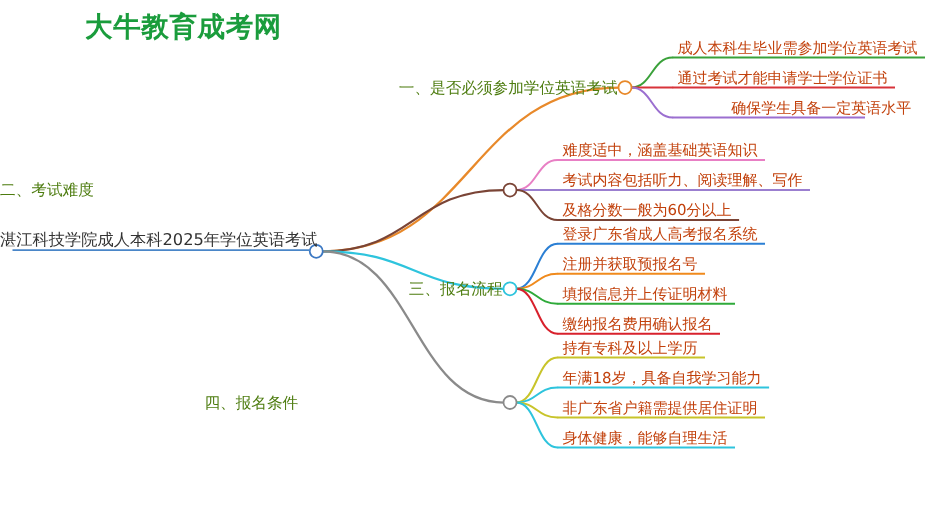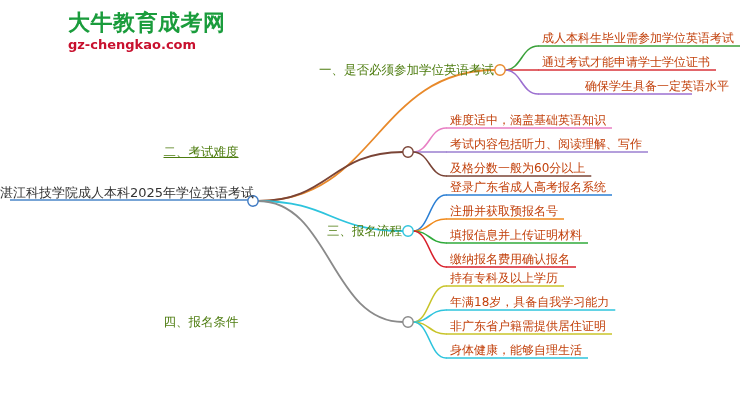--- a/index.html
+++ b/index.html
@@ -83,21 +83,20 @@
     font-size: 12px;
     color: #c2410c;
   }
 </style>
 </head>
 <body>
 
 <div id="logo-area">
   <div id="logo-text-wrap">
     <div id="logo-title">大牛教育成考网</div>
-    <div id="logo-sub">gz-chengkao.com</div>
   </div>
 </div>
 
 <svg id="mindmap-svg" viewBox="0 0 750 410">
   <g id="edges-group">
       <path d="M258,201 C376.5,201 376.5,70 495,70" fill="none" stroke="#e8892a" stroke-width="1.8" stroke-linecap="round"></path>
       <path d="M505,70 C521.5,70 521.5,46 538,46" fill="none" stroke="#3aa13a" stroke-width="1.6" stroke-linecap="round"></path>
       <path d="M505,70 C521.5,70 521.5,70 538,70" fill="none" stroke="#d8333a" stroke-width="1.6" stroke-linecap="round"></path>
       <path d="M505,70 C521.5,70 521.5,94 538,94" fill="none" stroke="#9b6fd0" stroke-width="1.6" stroke-linecap="round"></path>
       <path d="M258,201 C330.5,201 330.5,152 403,152" fill="none" stroke="#7a4436" stroke-width="1.8" stroke-linecap="round"></path>
@@ -140,21 +139,21 @@
       <line x1="446" x2="588" y1="358" y2="358" stroke="#2ec4dd" stroke-width="1.5"></line>
     </g>
 </svg>
 
 <div id="labels-layer">
     <div class="node-label root-label" style="top: 185px; left: 0px; width: 247px; text-align: right; padding-right: 0px;">湛江科技学院成人本科2025年学位英语考试</div>
     <div class="node-label branch-label" style="top: 62px; left: 0px; width: 494px; text-align: right; padding-right: 0px;">一、是否必须参加学位英语考试</div>
     <div class="node-label leaf-label" style="top: 31px; left: 542px;">成人本科生毕业需参加学位英语考试</div>
     <div class="node-label leaf-label" style="top: 55px; left: 542px;">通过考试才能申请学士学位证书</div>
     <div class="node-label leaf-label" style="top: 79px; left: 542px; margin-left: 43px;">确保学生具备一定英语水平</div>
-    <div class="node-label branch-label" style="top: 144px; left: 0px; width: 402px; text-align: center; padding-right: 0px; text-decoration: underline;">二、考试难度</div>
+    <div class="node-label branch-label" style="top: 144px; left: 0px; width: 402px; text-align: left; padding-right: 0px;">二、考试难度</div>
     <div class="node-label leaf-label" style="top: 113px; left: 450px;">难度适中，涵盖基础英语知识</div>
     <div class="node-label leaf-label" style="top: 137px; left: 450px;">考试内容包括听力、阅读理解、写作</div>
     <div class="node-label leaf-label" style="top: 161px; left: 450px;">及格分数一般为60分以上</div>
     <div class="node-label branch-label" style="top: 223px; left: 0px; width: 402px; text-align: right; padding-right: 0px;">三、报名流程</div>
     <div class="node-label leaf-label" style="top: 180px; left: 450px;">登录广东省成人高考报名系统</div>
     <div class="node-label leaf-label" style="top: 204px; left: 450px;">注册并获取预报名号</div>
     <div class="node-label leaf-label" style="top: 228px; left: 450px;">填报信息并上传证明材料</div>
     <div class="node-label leaf-label" style="top: 252px; left: 450px;">缴纳报名费用确认报名</div>
     <div class="node-label branch-label" style="top: 314px; left: 0px; width: 402px; text-align: center; padding-right: 0px;">四、报名条件</div>
     <div class="node-label leaf-label" style="top: 271px; left: 450px;">持有专科及以上学历</div>

